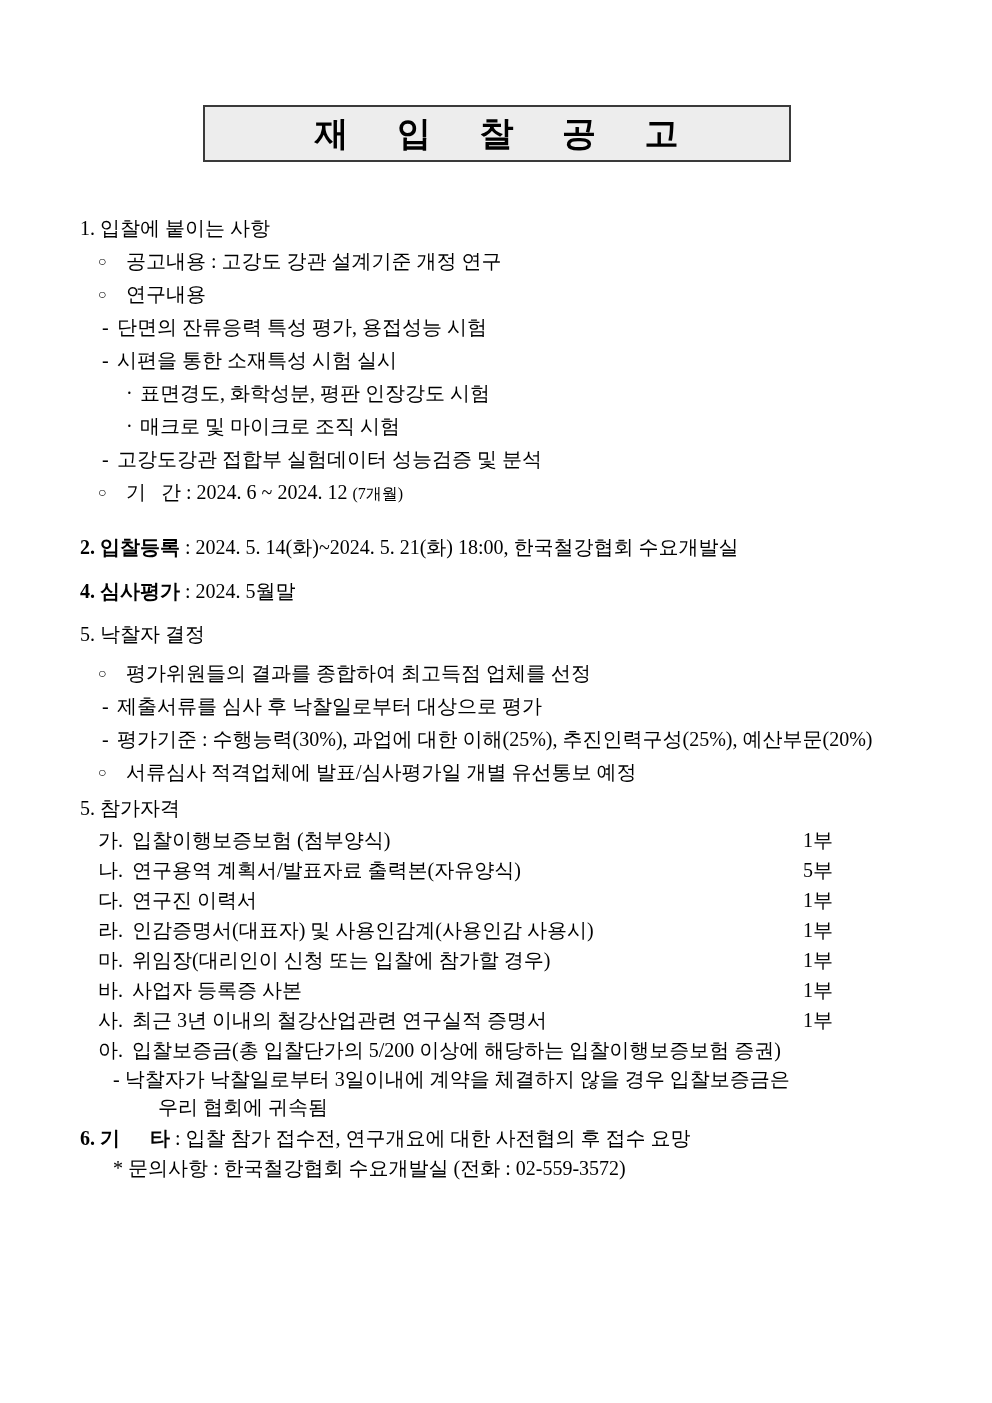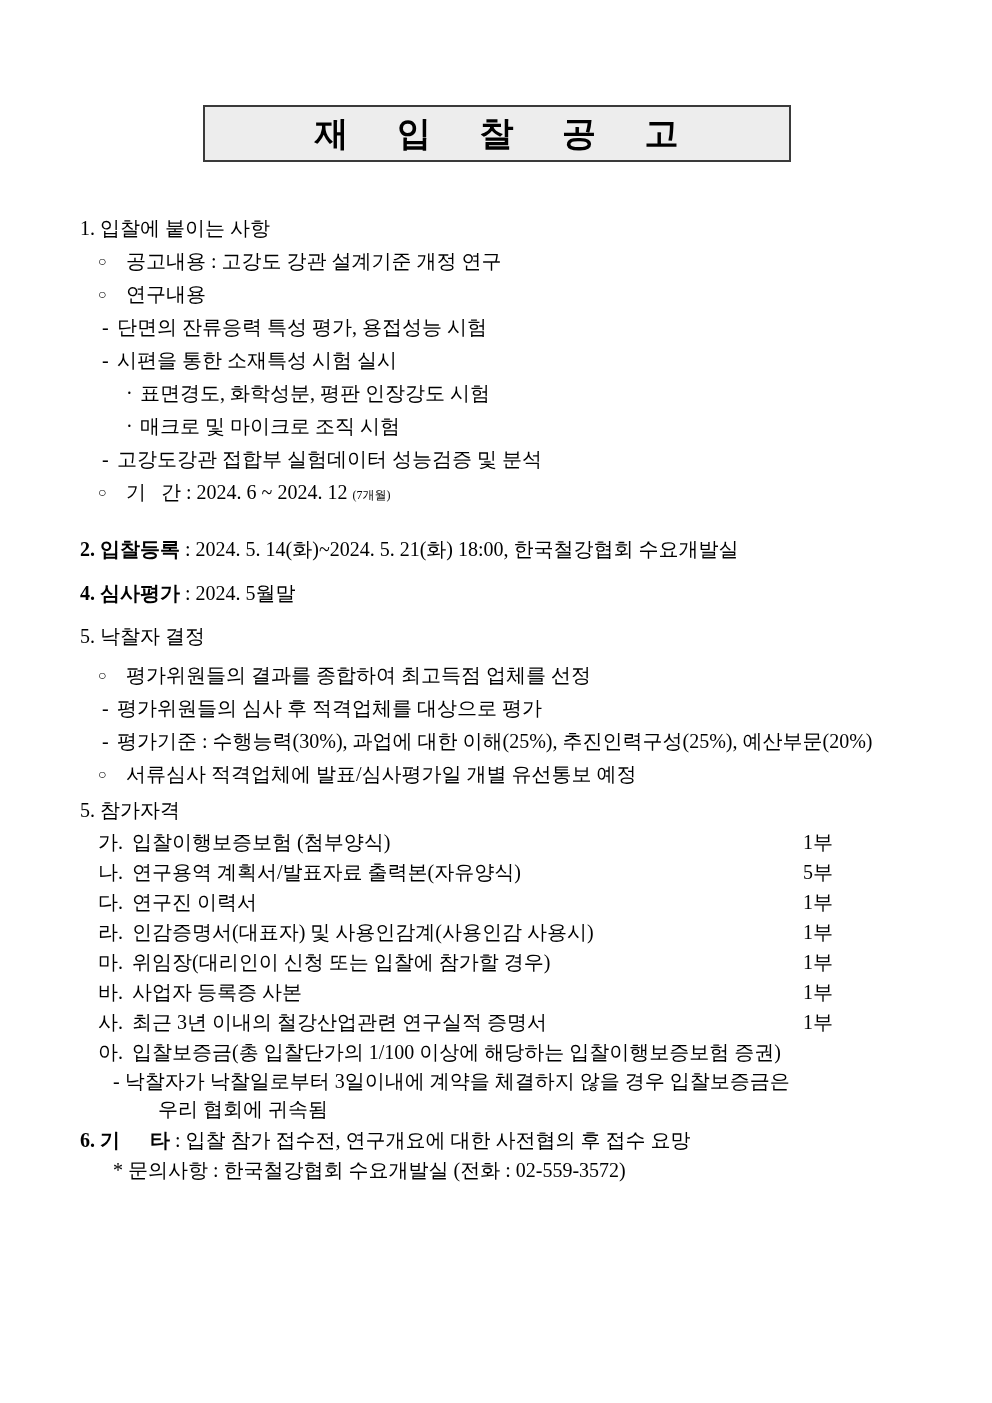--- a/index.html
+++ b/index.html
@@ -51,21 +51,21 @@
     display:flex; justify-content:space-between;
     margin-left:18px; width:735px; line-height:30px;
   }
   .doc-label { margin-right:9px; }
   .doc-qty { flex:0 0 auto; }
 
   .note1 { margin-left:33px; line-height:28px; }
   .note2 { margin-left:78px; line-height:28px; }
   .s6-line { line-height:30px; }
   .contact { margin-left:33px; line-height:30px; }
-  .small { font-size:12px; }
+  .small { font-size:16px; }
 </style>
 </head>
 <body>
 
 <div class="page">
 
   <div class="title-box">
     <span class="title-text">재     입     찰     공     고</span>
   </div>
 
@@ -116,21 +116,21 @@
     </div>
 
     <div class="sec s4">
       <div class="heading">5. 낙찰자 결정</div>
       <div class="li bc">
         <span class="bullet">○</span>
         <span class="txt">평가위원들의 결과를 종합하여 최고득점 업체를 선정</span>
       </div>
       <div class="li bd">
         <span class="bullet">-</span>
-        <span class="txt">평가위원들의 심사 후 적격업체를 대상으로 평가</span>
+        <span class="txt">제출서류를 심사 후 낙찰일로부터 대상으로 평가</span>
       </div>
       <div class="li bd">
         <span class="bullet">-</span>
         <span class="txt">평가기준 : 수행능력(30%), 과업에 대한 이해(25%), 추진인력구성(25%), 예산부문(20%)</span>
       </div>
       <div class="li bc">
         <span class="bullet">○</span>
         <span class="txt">서류심사 적격업체에 발표/심사평가일 개별 유선통보 예정</span>
       </div>
     </div>
@@ -160,21 +160,21 @@
       </div>
       <div class="doc-row">
         <span class="doc-left"><span class="doc-label">바.</span><span>사업자 등록증 사본</span></span>
         <span class="doc-qty">1부</span>
       </div>
       <div class="doc-row">
         <span class="doc-left"><span class="doc-label">사.</span><span>최근 3년 이내의 철강산업관련 연구실적 증명서</span></span>
         <span class="doc-qty">1부</span>
       </div>
       <div class="doc-row">
-        <span class="doc-left"><span class="doc-label">아.</span><span>입찰보증금(총 입찰단가의 1/100 이상에 해당하는 입찰이행보증보험 증권)</span></span>
+        <span class="doc-left"><span class="doc-label">아.</span><span>입찰보증금(총 입찰단가의 5/200 이상에 해당하는 입찰이행보증보험 증권)</span></span>
         <span class="doc-qty"></span>
       </div>
 
       <div class="note1">- 낙찰자가 낙찰일로부터 3일이내에 계약을 체결하지 않을 경우 입찰보증금은</div>
       <div class="note2">우리 협회에 귀속됨</div>
     </div>
 
     <div class="sec s6">
       <div class="s6-line">
         <span class="bold">6. 기      타</span><span> : 입찰 참가 접수전, 연구개요에 대한 사전협의 후 접수 요망</span>

